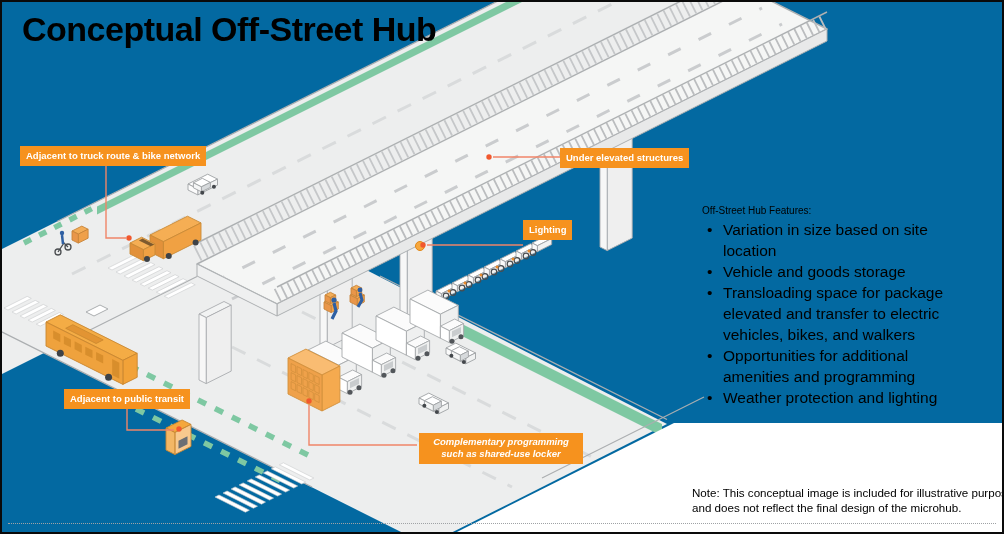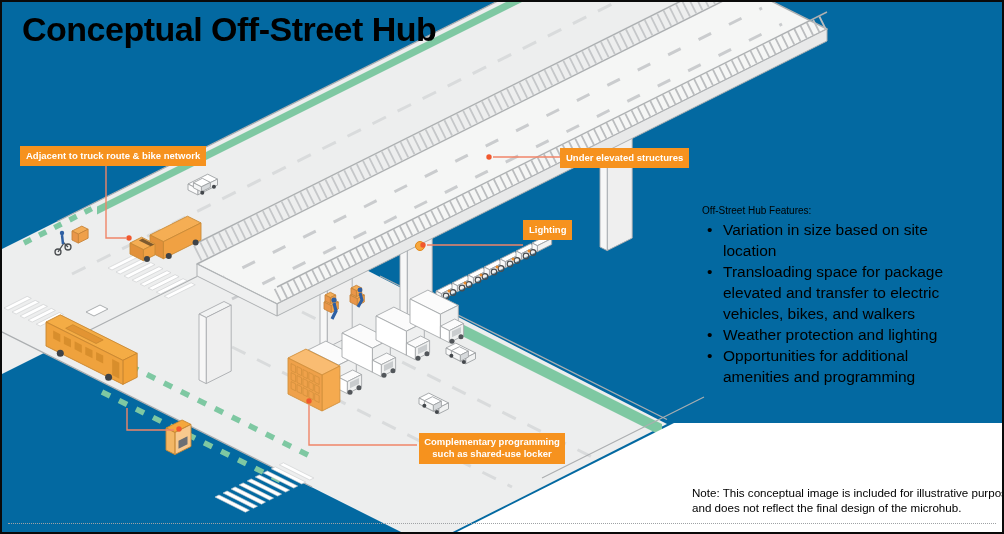--- a/index.html
+++ b/index.html
@@ -5,21 +5,21 @@
   html,body{margin:0;padding:0;background:#cfcfcf;}
   .stage{position:relative;width:1004px;height:534px;background:#0369a1;
          border:2px solid #0a0a0a;box-sizing:border-box;overflow:hidden;
          font-family:"Liberation Sans",sans-serif;}
   #scene{position:absolute;left:0;top:0;z-index:1;}
   .page-title{position:absolute;left:20px;top:8px;z-index:3;
     font-size:34px;font-weight:bold;color:#000;letter-spacing:-0.5px;}
   .callout{position:absolute;z-index:4;background:#F6921E;color:#fff;
     font-size:9.5px;font-weight:bold;line-height:1.3;padding:4px 6px;
     white-space:nowrap;}
-  .callout.two-line{white-space:normal;text-align:center;width:146px;padding:3px 0;}
+  .callout.two-line{white-space:normal;text-align:center;width:146px;padding:3px 9px;font-style:italic;}
   .features{position:absolute;left:700px;top:203px;width:288px;z-index:3;color:#000;}
   .features h3{margin:0 0 3px 0;font-size:10px;font-weight:normal;}
   .features ul{margin:0;padding:0;list-style:none;}
   .features li{font-size:15.5px;line-height:21px;padding-left:21px;position:relative;width:244px;}
   .features li::before{content:"\2022";position:absolute;left:5px;}
   .note{position:absolute;left:648px;top:484px;width:352px;z-index:3;
     font-size:11.6px;line-height:14.5px;color:#000;margin-left:42px;}
   .dotted-divider{position:absolute;left:6px;right:6px;top:521px;z-index:2;
     border-top:1.5px dotted #9FA2A5;}
 </style>
@@ -270,27 +270,29 @@
       <circle cx="177" cy="427" r="2.7" fill="#F1582E" stroke="none" stroke-width="1"></circle>
       <polyline points="307,403 307,443 415,443" stroke="#F08568" stroke-width="1.4" fill="none"></polyline>
       <circle cx="307" cy="399" r="2.7" fill="#F1582E" stroke="none" stroke-width="1"></circle>
     </svg>
 
   <div class="page-title">Conceptual Off-Street Hub</div>
 
   <div class="callout" style="left:558px;top:146px">Under elevated structures</div>
   <div class="callout" style="left:18px;top:144px">Adjacent to truck route &amp; bike network</div>
   <div class="callout" style="left:521px;top:218px">Lighting</div>
+  <div class="callout" style="left:62px;top:387px">Adjacent to public transit</div>
   <div class="callout two-line" style="left:417px;top:431px">Complementary programming such as shared-use locker</div>
 
   <div class="features">
     <h3>Off-Street Hub Features:</h3>
     <ul>
       <li>Variation in size based on site location</li>
+      <li>Vehicle and goods storage</li>
       <li>Transloading space for package elevated and transfer to electric vehicles, bikes, and walkers</li>
+      <li>Opportunities for additional amenities and programming</li>
       <li>Weather protection and lighting</li>
-      <li>Opportunities for additional amenities and programming</li>
     </ul>
   </div>
 
   <div class="note">Note: This conceptual image is included for illustrative purposes only and does not reflect the final design of the microhub.</div>
   <div class="dotted-divider"></div>
 </div>
 
 </body></html>

